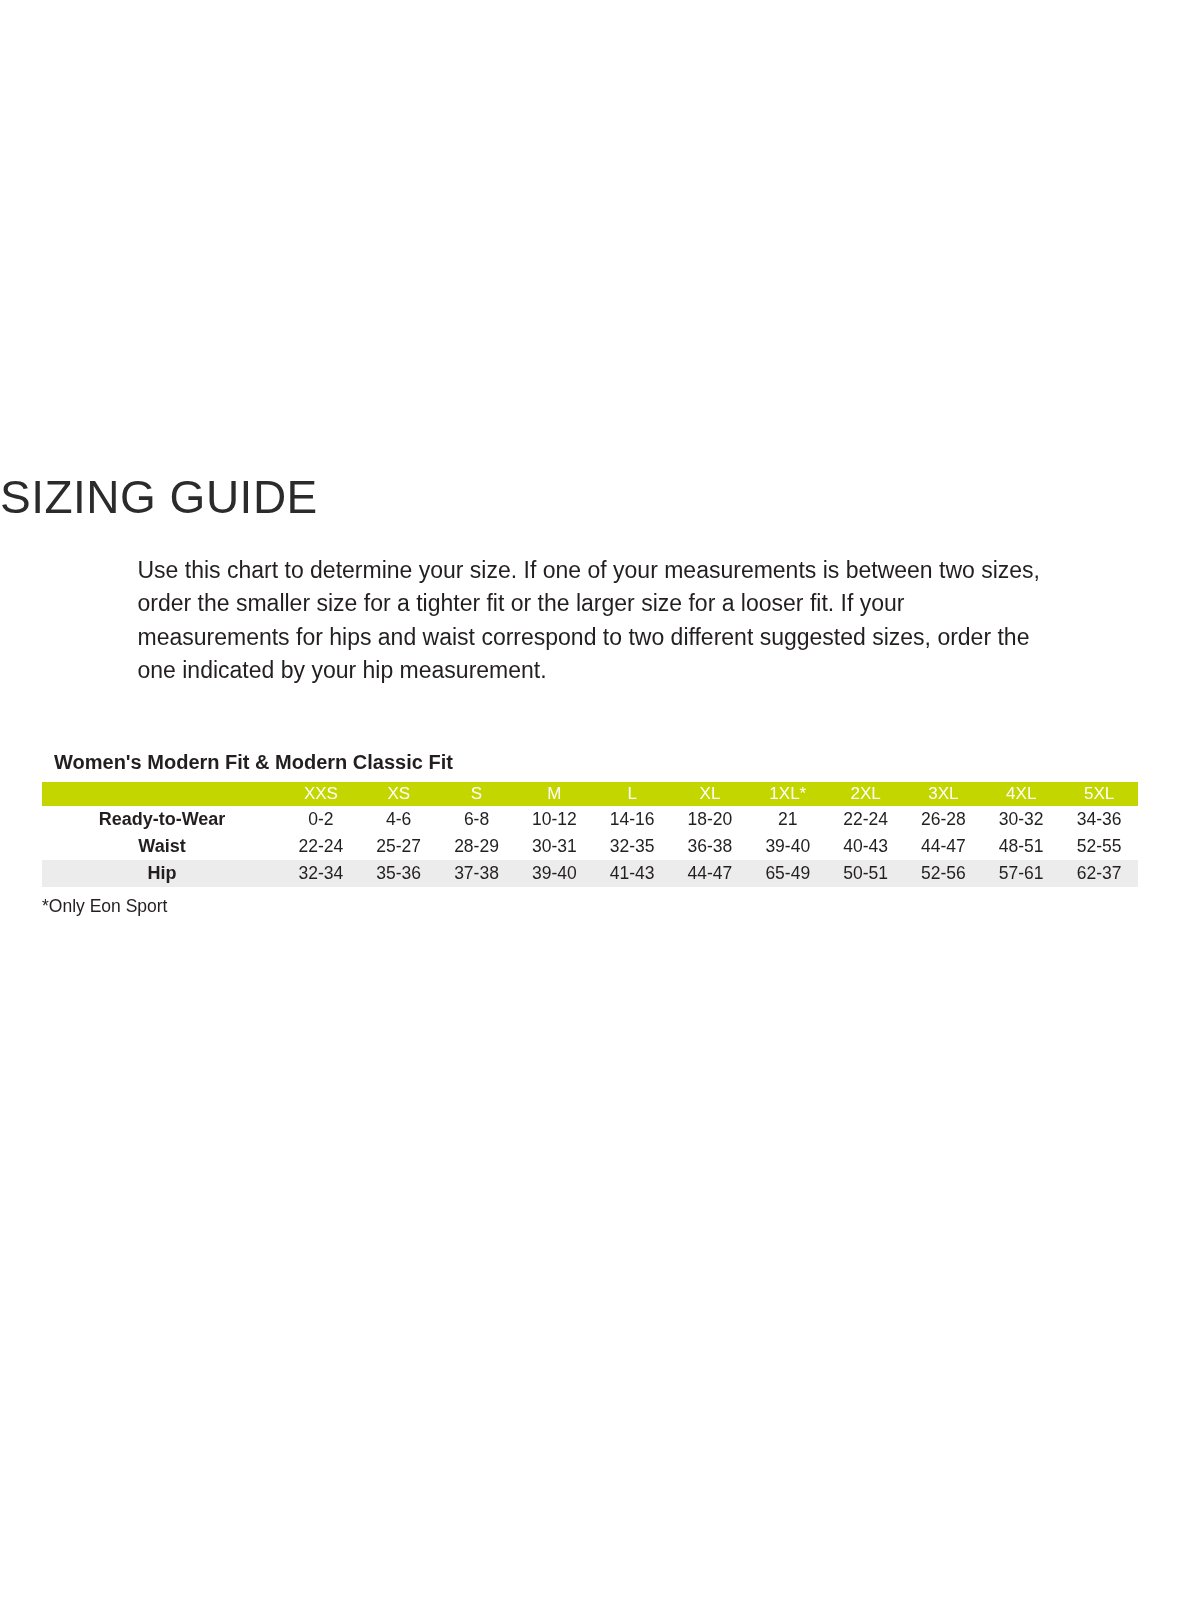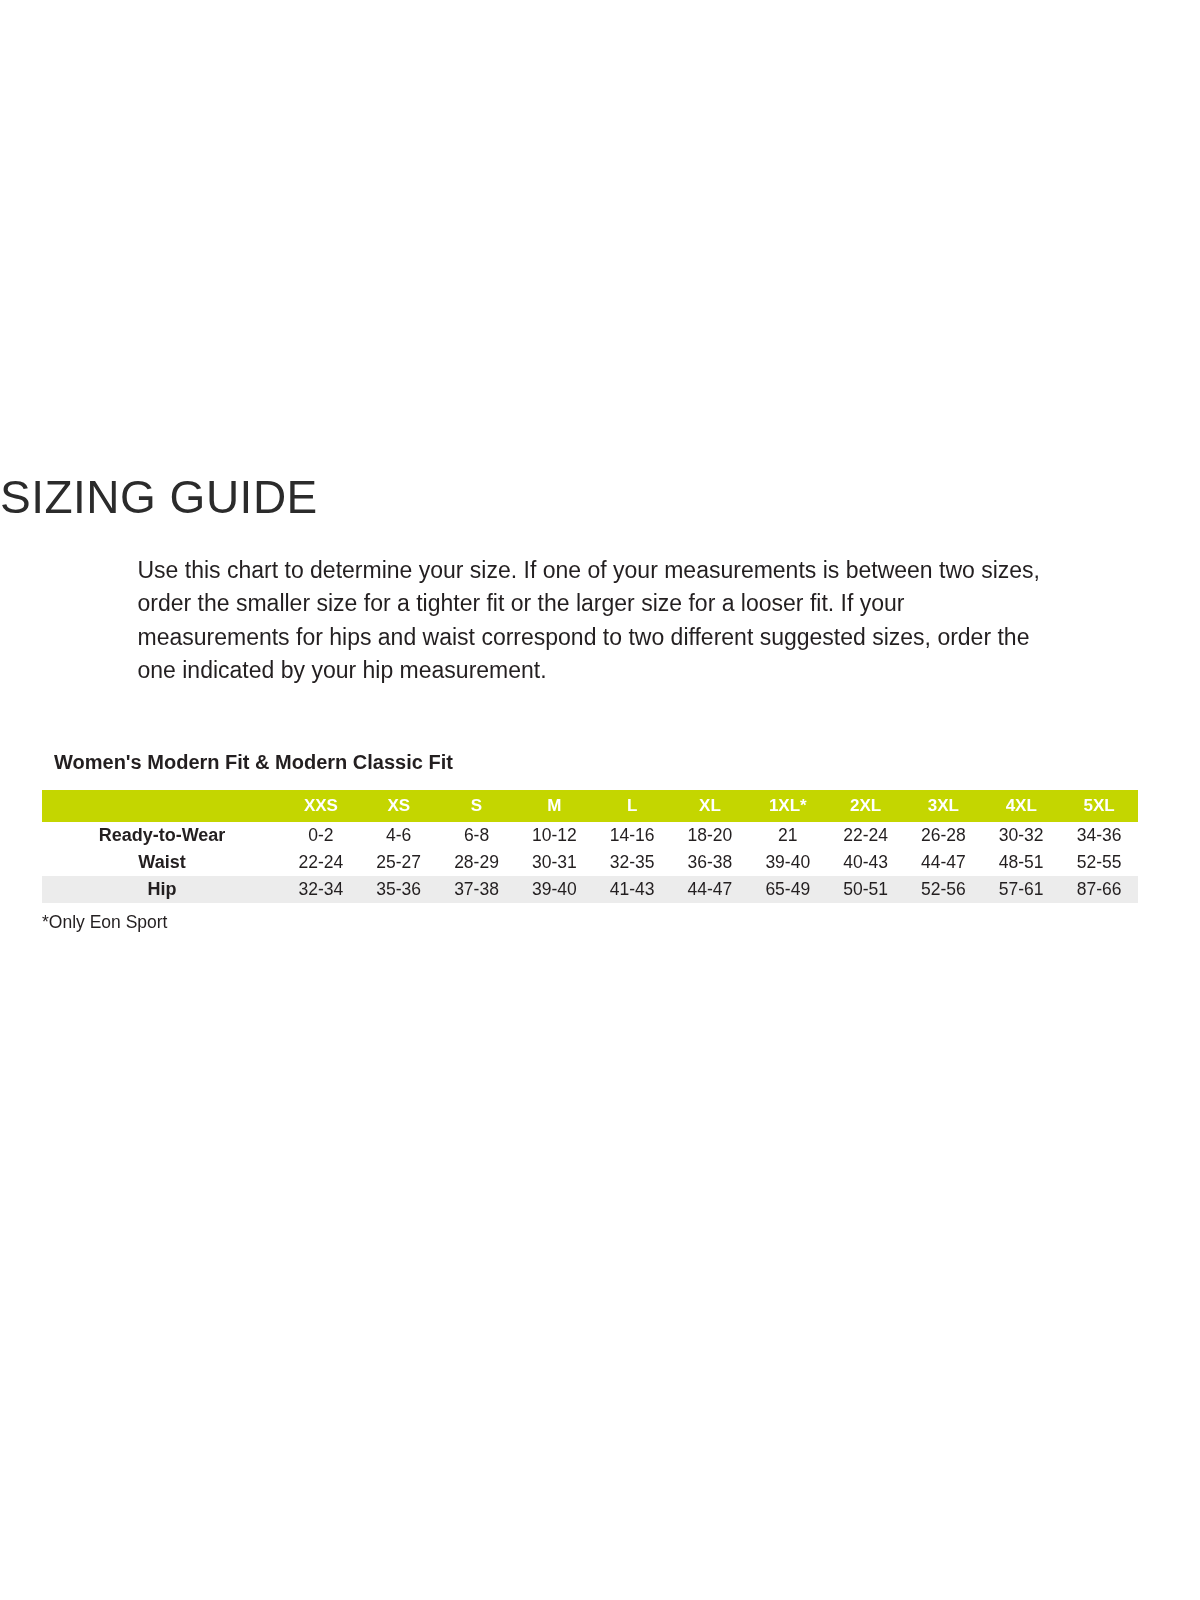--- a/index.html
+++ b/index.html
@@ -28,41 +28,41 @@
   }
   .content {
     width: 1096px;
     margin-left: 42px;
     margin-top: 64px;
   }
   .section-heading {
     font-size: 20px;
     font-weight: 700;
     margin-left: 12px;
-    margin-bottom: 16px;
+    margin-bottom: 8px;
     color: #231f20;
   }
   table.size-table {
     width: 100%;
     border-collapse: collapse;
     table-layout: fixed;
   }
   table.size-table col.label-col { width: 240px; }
   table.size-table th, table.size-table td {
     text-align: center;
     vertical-align: middle;
     font-size: 17.5px;
   }
   table.size-table thead tr {
     background: var(--header-bg, #c4d600);
     color: var(--header-text, #ffffff);
   }
   table.size-table thead th {
-    height: 32px;
-    font-weight: 700;
+    height: 24px;
+    font-weight: 400;
     font-size: 17px;
   }
   table.size-table tbody tr { height: 27px; background: #ffffff; }
   table.size-table tbody tr.alt { background: var(--row-alt-bg, #ececec); }
   table.size-table tbody th.row-label {
     font-weight: 700;
     font-size: 18px;
   }
   .table-footer {
     display: flex;
@@ -150,21 +150,21 @@
           <td>32-34</td>
           <td>35-36</td>
           <td>37-38</td>
           <td>39-40</td>
           <td>41-43</td>
           <td>44-47</td>
           <td>65-49</td>
           <td>50-51</td>
           <td>52-56</td>
           <td>57-61</td>
-          <td>87-66</td>
+          <td>62-37</td>
         </tr>
       </tbody>
     </table>
 
     <div class="table-footer">
       <div>*Only Eon Sport</div>
     </div>
   </div>
 
 </div>

